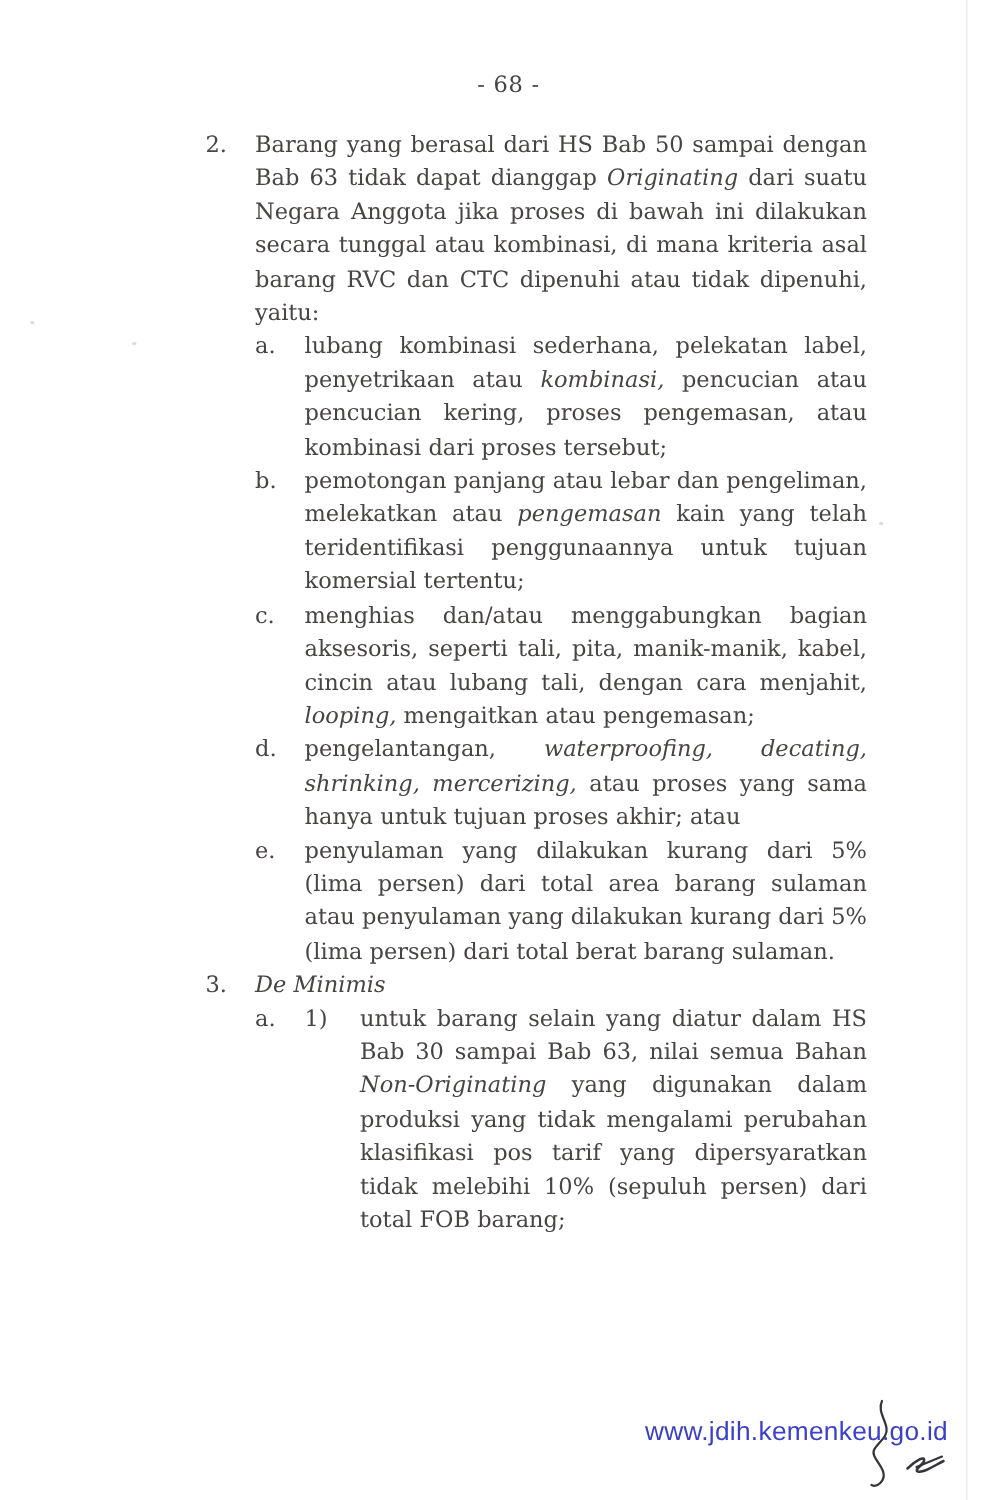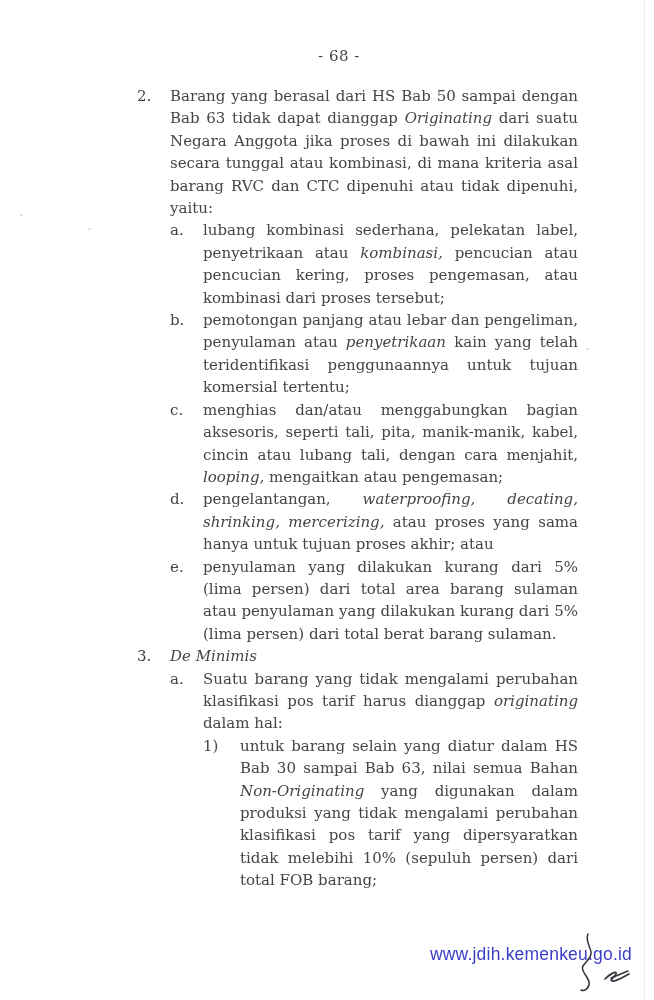--- a/index.html
+++ b/index.html
@@ -70,21 +70,21 @@
         <div class="li lvl2">
           <span class="num">a.</span>
           <div class="body">
               <p><span>lubang kombinasi sederhana, pelekatan label, penyetrikaan atau </span><span class="it">kombinasi,</span><span> pencucian atau pencucian kering, proses pengemasan, atau kombinasi dari proses tersebut;</span></p>
             </div>
         </div>
 
         <div class="li lvl2">
           <span class="num">b.</span>
           <div class="body">
-              <p><span>pemotongan panjang atau lebar dan pengeliman, penyulaman atau </span><span class="it">penyetrikaan</span><span> kain yang telah teridentifikasi penggunaannya untuk tujuan komersial tertentu;</span></p>
+              <p><span>pemotongan panjang atau lebar dan pengeliman, melekatkan atau </span><span class="it">pengemasan</span><span> kain yang telah teridentifikasi penggunaannya untuk tujuan komersial tertentu;</span></p>
             </div>
         </div>
 
         <div class="li lvl2">
           <span class="num">c.</span>
           <div class="body">
               <p><span>menghias dan/atau menggabungkan bagian aksesoris, seperti tali, pita, manik-manik, kabel, cincin atau lubang tali, dengan cara menjahit, </span><span class="it">looping,</span><span> mengaitkan atau pengemasan;</span></p>
             </div>
         </div>
 
@@ -105,21 +105,20 @@
     </section>
 
     <section class="li lvl1">
       <span class="num">3.</span>
       <div class="body">
         <p class="left"><span class="it">De Minimis</span></p>
 
         <div class="li lvl2">
           <span class="num">a.</span>
           <div class="body">
-            <p><span>Suatu barang yang tidak mengalami perubahan klasifikasi pos tarif harus dianggap </span><span class="it">originating</span><span> dalam hal:</span></p>
 
             <div class="li lvl3">
               <span class="num">1)</span>
               <div class="body">
                   <p><span>untuk barang selain yang diatur dalam HS Bab 30 sampai Bab 63, nilai semua Bahan </span><span class="it">Non-Originating</span><span> yang digunakan dalam produksi yang tidak mengalami perubahan klasifikasi pos tarif yang dipersyaratkan tidak melebihi 10% (sepuluh persen) dari total FOB barang;</span></p>
                 </div>
             </div>
           </div>
         </div>
       </div>

